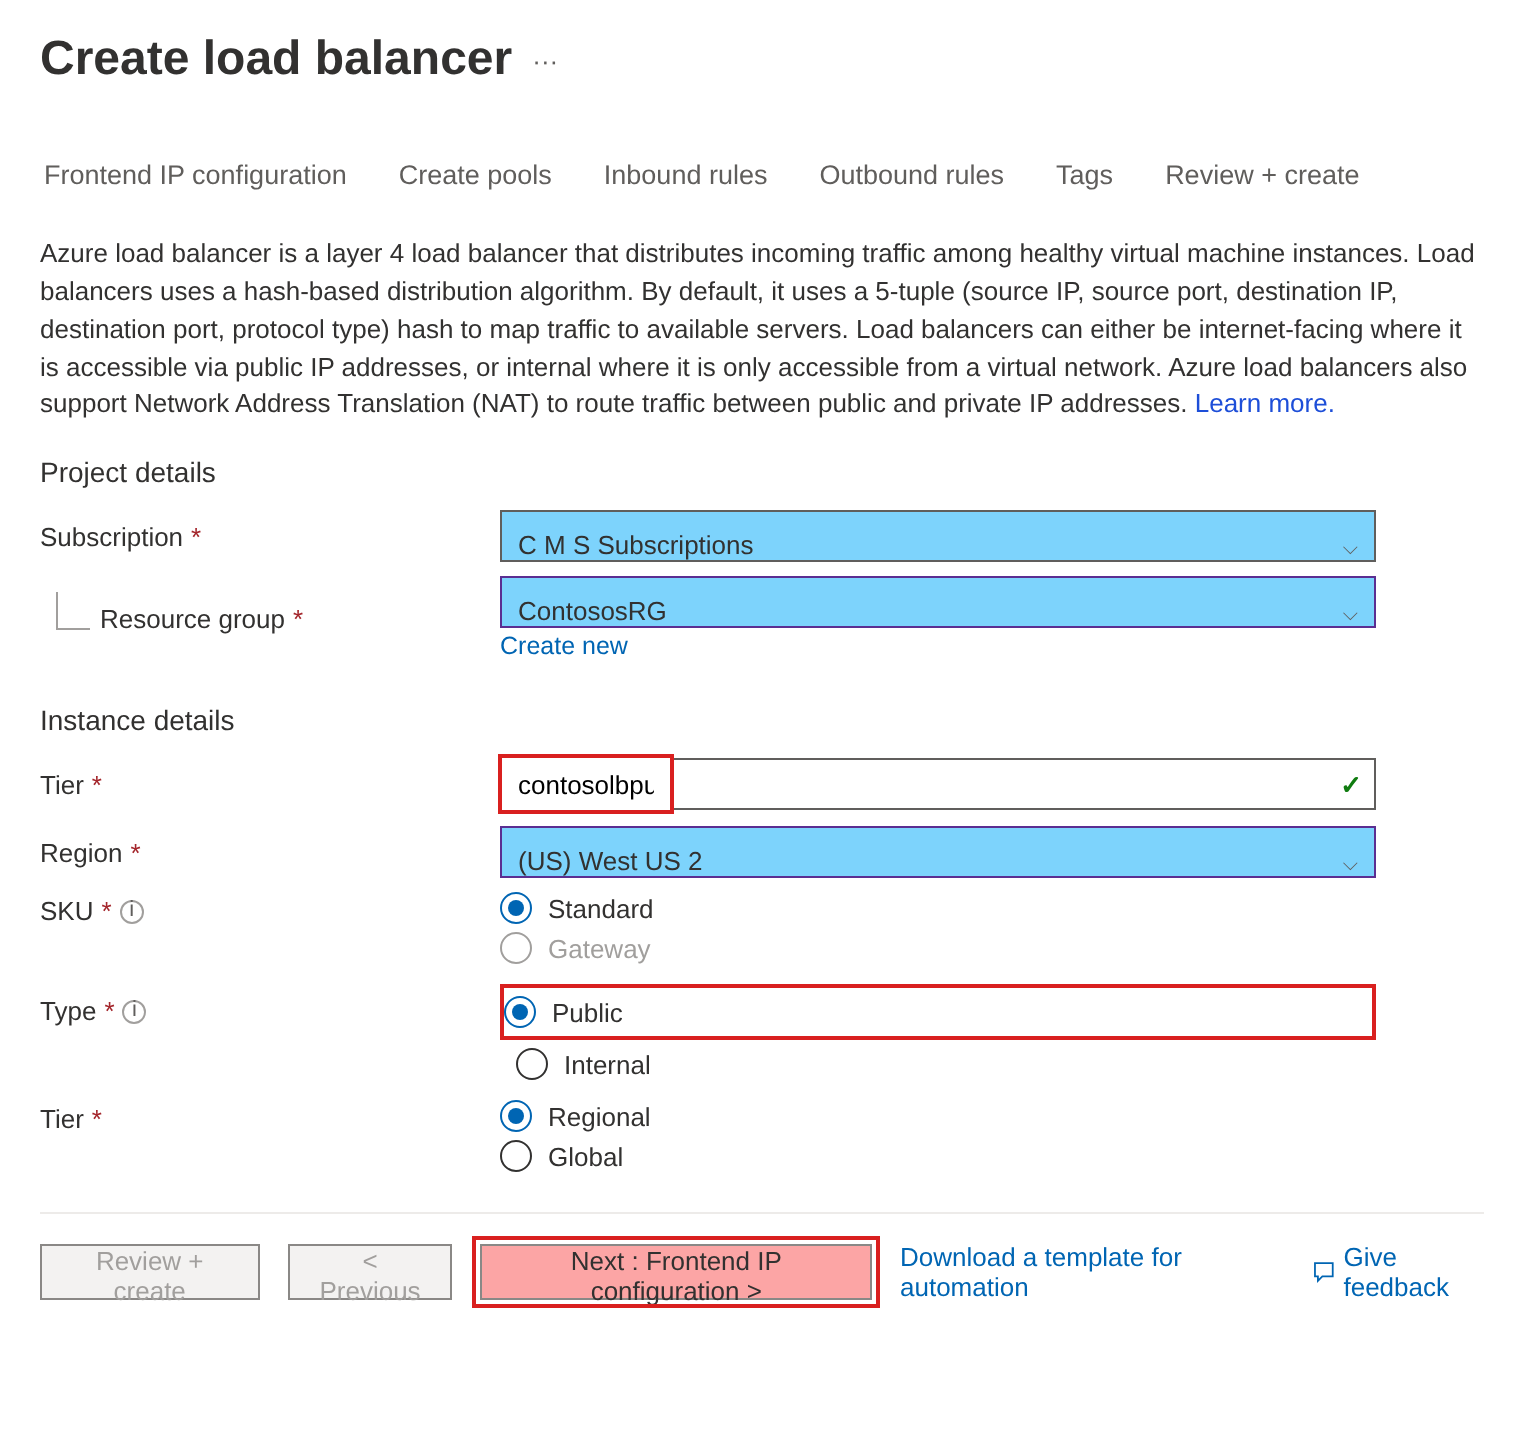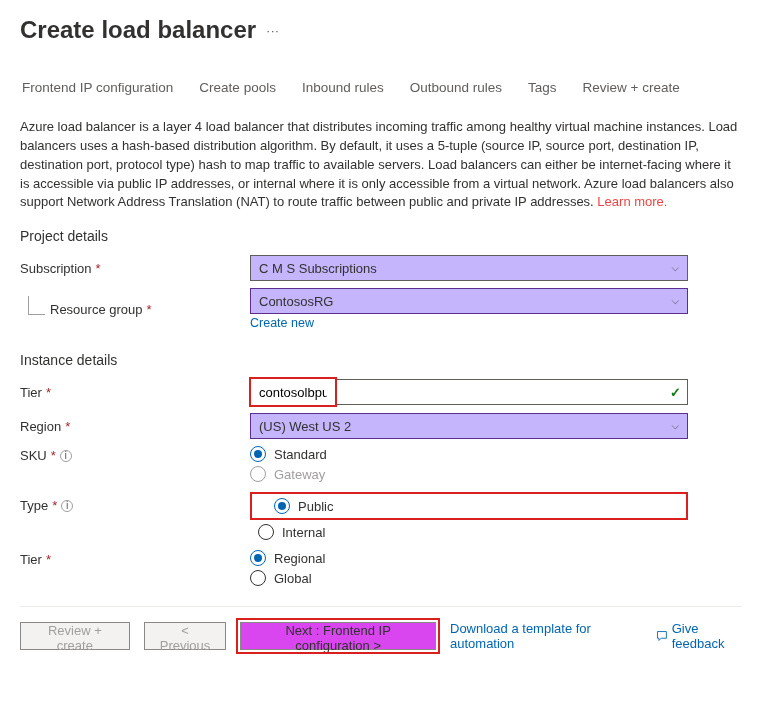--- a/index.html
+++ b/index.html
@@ -20,63 +20,63 @@
   .tab {
     padding: 6px 2px;
     color: #605e5c;
     cursor: pointer;
     font-size: 13.5px;
     border-bottom: 2px solid transparent;
   }
   .tab.active { color: #323130; border-bottom-color: #323130; }
   .hl-red-tab { border: 2px solid #d9201f; padding: 0px 6px; display:inline-block; }
   .desc { color: #323130; line-height: 1.45; margin-bottom: 16px; }
-  .desc a { color: #ef4444; text-decoration: none; }
+  .desc a { color: #1d4ed8; text-decoration: none; }
   .section-head { font-weight: 400; font-size: 14px; margin: 6px 0 10px; }
   .field-row { display: flex; align-items: center; margin-bottom: 6px; min-height: 28px; }
   .label-col { width: 230px; display: flex; align-items: center; gap: 4px; }
   .label-col.indent { padding-left: 30px; position: relative; }
   .label-col.indent::before {
     content: ""; position: absolute; left: 8px; top: -6px; width: 16px; height: 18px;
     border-left: 1px solid #a19f9d; border-bottom: 1px solid #a19f9d;
   }
   .req { color: #a4262c; }
   .info-icon { color: #605e5c; font-size: 11px; border:1px solid #a19f9d; border-radius:50%; width:12px;height:12px;display:inline-flex;align-items:center;justify-content:center; line-height:1;}
   .input-col { flex: 1; max-width: 438px; }
   .select, .text-input {
-    width: 100%; height: 26px; border: 1px solid #605e5c; background: #c4b5fd;
+    width: 100%; height: 26px; border: 1px solid #605e5c; background: #7dd3fc;
     padding: 0 8px; font-family: inherit; font-size: 13px; color: #323130;
-    display: flex; align-items: center; justify-content: space-between;
+    display: flex; align-items: flex-end; justify-content: space-between;
   }
   .select.accent, .text-input.accent { border-color: #5b2e91; }
   .select { cursor: pointer; }
   .chev-down { font-size: 10px; color: #605e5c; }
   .check-ok { color: #107c10; font-weight: bold; }
   .link-small { color: #0065b3; font-size: 12.5px; text-decoration: none; display:inline-block; margin-top:2px; }
   .radio-group { display: flex; flex-direction: column; gap: 4px; }
   .radio-item { display: flex; align-items: center; gap: 8px; cursor: pointer; }
   .radio-item.disabled { color: #a19f9d; cursor: default; }
   .radio-circle {
     width: 16px; height: 16px; border-radius: 50%;
     border: 1px solid #323130; display:inline-flex; align-items:center; justify-content:center;
   }
   .radio-item.disabled .radio-circle { border-color: #a19f9d; }
   .radio-circle.checked::after {
     content:""; width:8px; height:8px; border-radius:50%; background:#0065b3;
   }
   .radio-circle.checked { border-color:#0065b3; }
-  .radio-hl { border:2px solid #d9201f; display:inline-flex; padding:4px 22px; }
+  .radio-hl { border:2px solid #d9201f; display:inline-flex; padding:4px 0; }
   .footer {
     border-top: 1px solid #edebe9;
     margin-top: 20px; padding: 14px 0 16px;
     display: flex; align-items: center; gap: 14px;
   }
   .btn {
     height: 28px; padding: 0 14px; border: 1px solid #8a8886;
-    background: #d946ef; color: #323130; font-family: inherit; font-size: 13px; cursor: pointer;
+    background: #fca5a5; color: #323130; font-family: inherit; font-size: 13px; cursor: pointer;
   }
   .btn.disabled { color: #a19f9d; background:#f3f2f1; cursor: default; }
   .btn.hl { outline: 2px solid #d9201f; outline-offset: 2px; }
   .footer-link { color:#0065b3; text-decoration:none; font-size:13px; }
   .footer-spacer { flex:1; }
   .give-fb { display:flex; align-items:center; gap:4px; }
   .give-fb svg { width:14px;height:14px;}
   .section-gap { height: 10px; }
   .name-input-container { display:flex; width:100%; border:1px solid #605e5c; height:26px; align-items:center; padding-right:6px;}
   .name-hl-box { border:2px solid #d9201f; display:inline-flex; height:30px; margin:-2px; }

